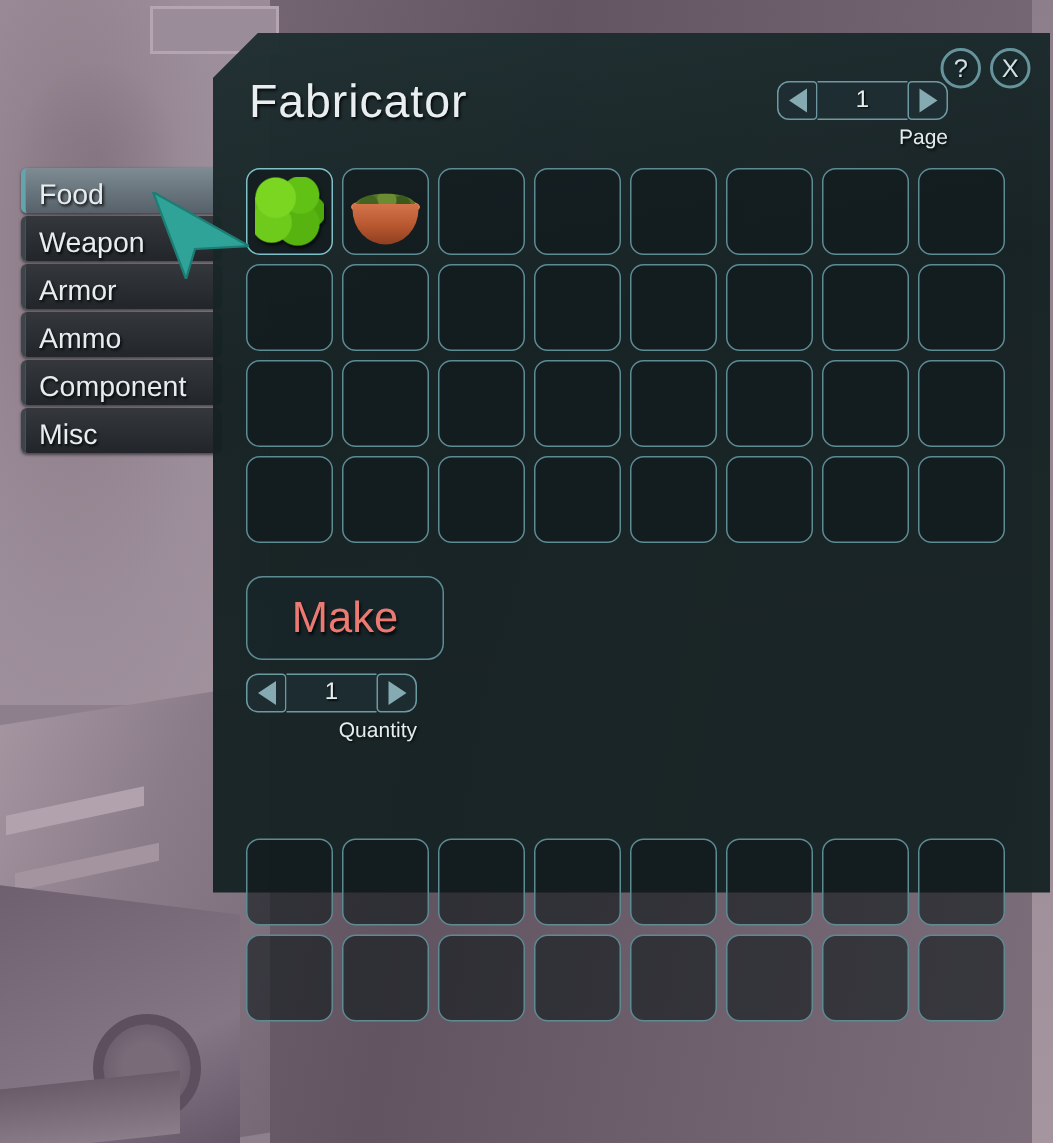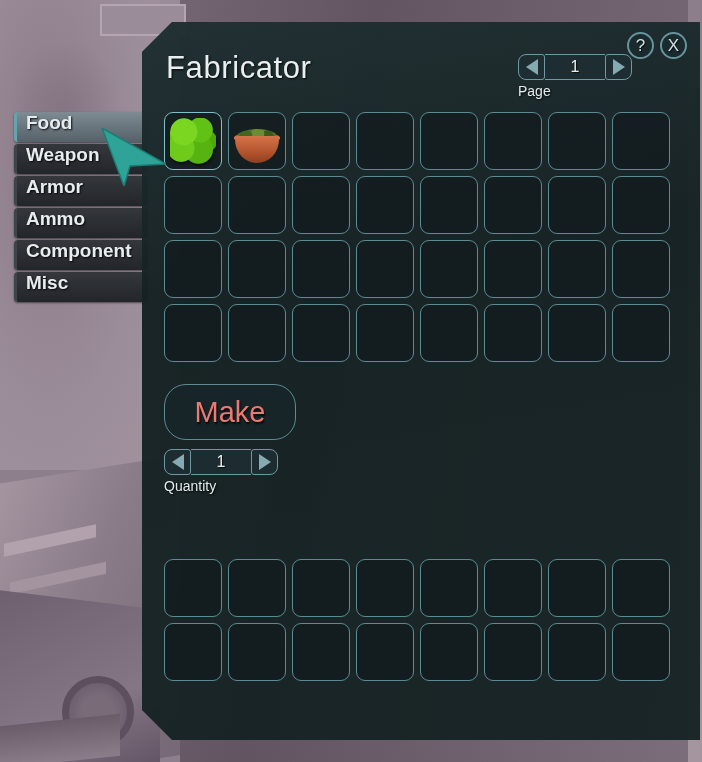--- a/index.html
+++ b/index.html
@@ -88,21 +88,21 @@
   }
   #bg-strip {
     left: 688px; top: 0px; width: 14px; height: 762px;
     background: linear-gradient(180deg, #8d7e8b, #a4959f);
   }
 
   
   #panel {
     position: absolute;
     left: 142px; top: 22px;
-    width: 558px; height: 718px;
+    width: 558px; height: 573px;
     background: rgba(22, 34, 36, 0.955);
     clip-path: polygon(
       30px 0, 100% 0, 100% 690px, 672px 718px,
       30px 718px, 0 688px, 0 30px
     );
   }
   #panel-inner {
     position: absolute; inset: 0;
     background:
       linear-gradient(170deg, rgba(40,58,62,.55) 0%, rgba(18,28,30,.2) 35%, rgba(14,22,24,0) 70%);
@@ -146,21 +146,21 @@
   .tri.r { border-left: 12px solid #86aab1; }
   .stp-val {
     width: 60px; height: 26px;
     border: 1.5px solid #6d9aa2; border-left: none; border-right: none;
     background: rgba(30,46,50,.85);
     display: flex; align-items: center; justify-content: center;
     color: #e6eef0; font-size: 16px;
     text-shadow: 1px 1px 1px rgba(0,0,0,.7);
   }
   .stp-label {
-    position: absolute; width: 100%; text-align: left;
+    position: absolute; width: 100%; text-align: right;
     color: #e3ebed; font-size: 14px; top: 29px;
     text-shadow: 1px 1px 2px rgba(0,0,0,.85);
   }
 
   #page-stepper { left: 376px; top: 32px; width: 114px; }
   #qty-stepper  { left: 22px;  top: 427px; width: 114px; }
 
   
   .grid { position: absolute; display: grid; gap: 6px; }
   #craft-grid { left: 22px; top: 90px;  grid-template-columns: repeat(8, 58px); }
@@ -211,40 +211,39 @@
       radial-gradient(circle at 76% 50%, #3b5a1a 0 6px, transparent 7px),
       radial-gradient(circle at 38% 66%, #7f9c46 0 5px, transparent 6px),
       radial-gradient(circle at 64% 70%, #2f4a14 0 5px, transparent 6px),
       #55762a;
   }
 
   
   #make-btn {
     position: absolute; left: 22px; top: 362px;
     width: 132px; height: 56px;
-    border: 1.5px solid #5c8b93; border-radius: 22px;
+    border: 1.5px solid #5c8b93; border-radius: 11px;
     background: rgba(24,38,41,.72);
     display: flex; align-items: center; justify-content: center;
     color: #ea7a72; font-size: 29px;
     text-shadow: 1px 2px 2px rgba(0,0,0,.8);
   }
 
   
   #tabs { position: absolute; left: 14px; top: 112px; width: 134px; }
   .tab {
     height: 30px; margin-bottom: 2px;
     border-radius: 4px 4px 4px 4px;
     background: linear-gradient(180deg, #34383d 0%, #22262a 100%);
     border-left: 3px solid #3e454a;
-    display: flex; align-items: flex-start;
+    display: flex; align-items: flex-end;
     padding-left: 9px;
     color: #e7ecee; font-size: 19px;
     text-shadow: 1px 1px 2px rgba(0,0,0,.9);
     box-shadow: 0 1px 2px rgba(0,0,0,.5);
-    font-weight: bold;
   }
   .tab.active {
     background: linear-gradient(180deg, #7e8b93 0%, #566169 100%);
     border-left: 3px solid #63a4ad;
   }
 
   
   #cursor {
     position: absolute; left: 100px; top: 128px;
     width: 0; height: 0; pointer-events: none;

